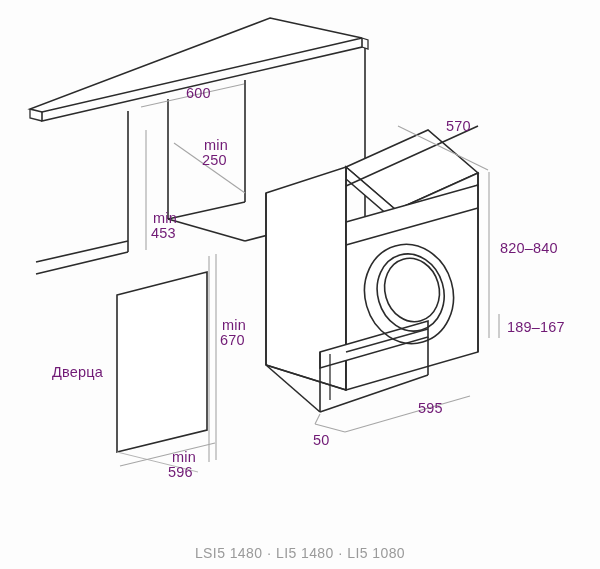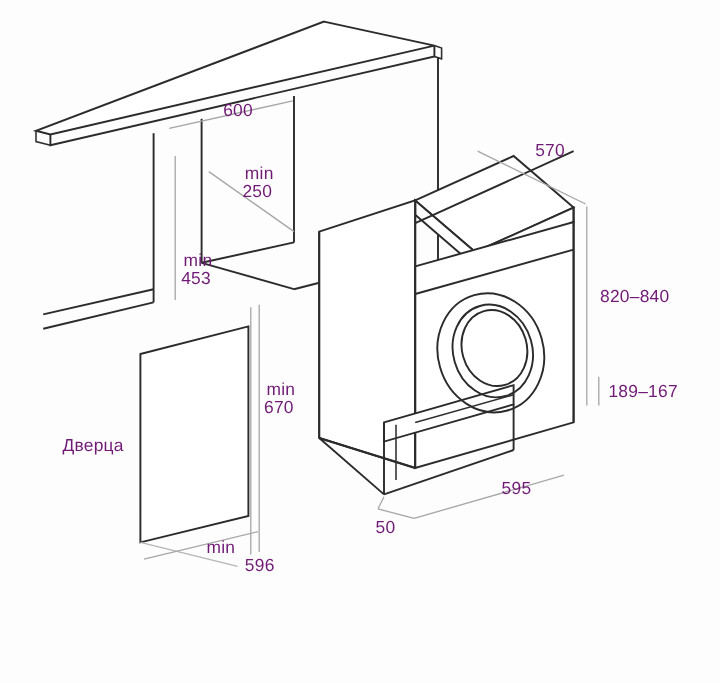--- a/index.html
+++ b/index.html
@@ -184,28 +184,29 @@
   <div class="dimtext" style="left:204px; top:137px;">min</div>
   <div class="dimtext" style="left:202px; top:152px;">250</div>
 
   <div class="dimtext" style="left:153px; top:210px;">min</div>
   <div class="dimtext" style="left:151px; top:225px;">453</div>
 
   <div class="dimtext" style="left:222px; top:317px;">min</div>
   <div class="dimtext" style="left:220px; top:332px;">670</div>
 
   <div class="dimtext" style="left:172px; top:449px;">min</div>
-  <div class="dimtext" style="left:168px; top:464px;margin-left:36px;">596</div>
+  <div class="dimtext" style="left:168px; top:464px;">596</div>
 
   <div class="dimtext" style="left:52px; top:364px;">Дверца</div>
 
   <div class="dimtext" style="left:424px; top:118px;margin-left:22px;">570</div>
 
   <div class="dimtext" style="left:500px; top:240px;text-align:center;">820–840</div>
 
   <div class="dimtext" style="left:507px; top:319px;">189–167</div>
 
   <div class="dimtext" style="left:418px; top:400px;">595</div>
 
   <div class="dimtext" style="left:313px; top:404px;margin-top:28px;">50</div>
 
+  <div class="caption" style="left:0; top:545px;">LSI5 1480 · LI5 1480 · LI5 1080</div>
 
 </div>
 
 </body></html>

